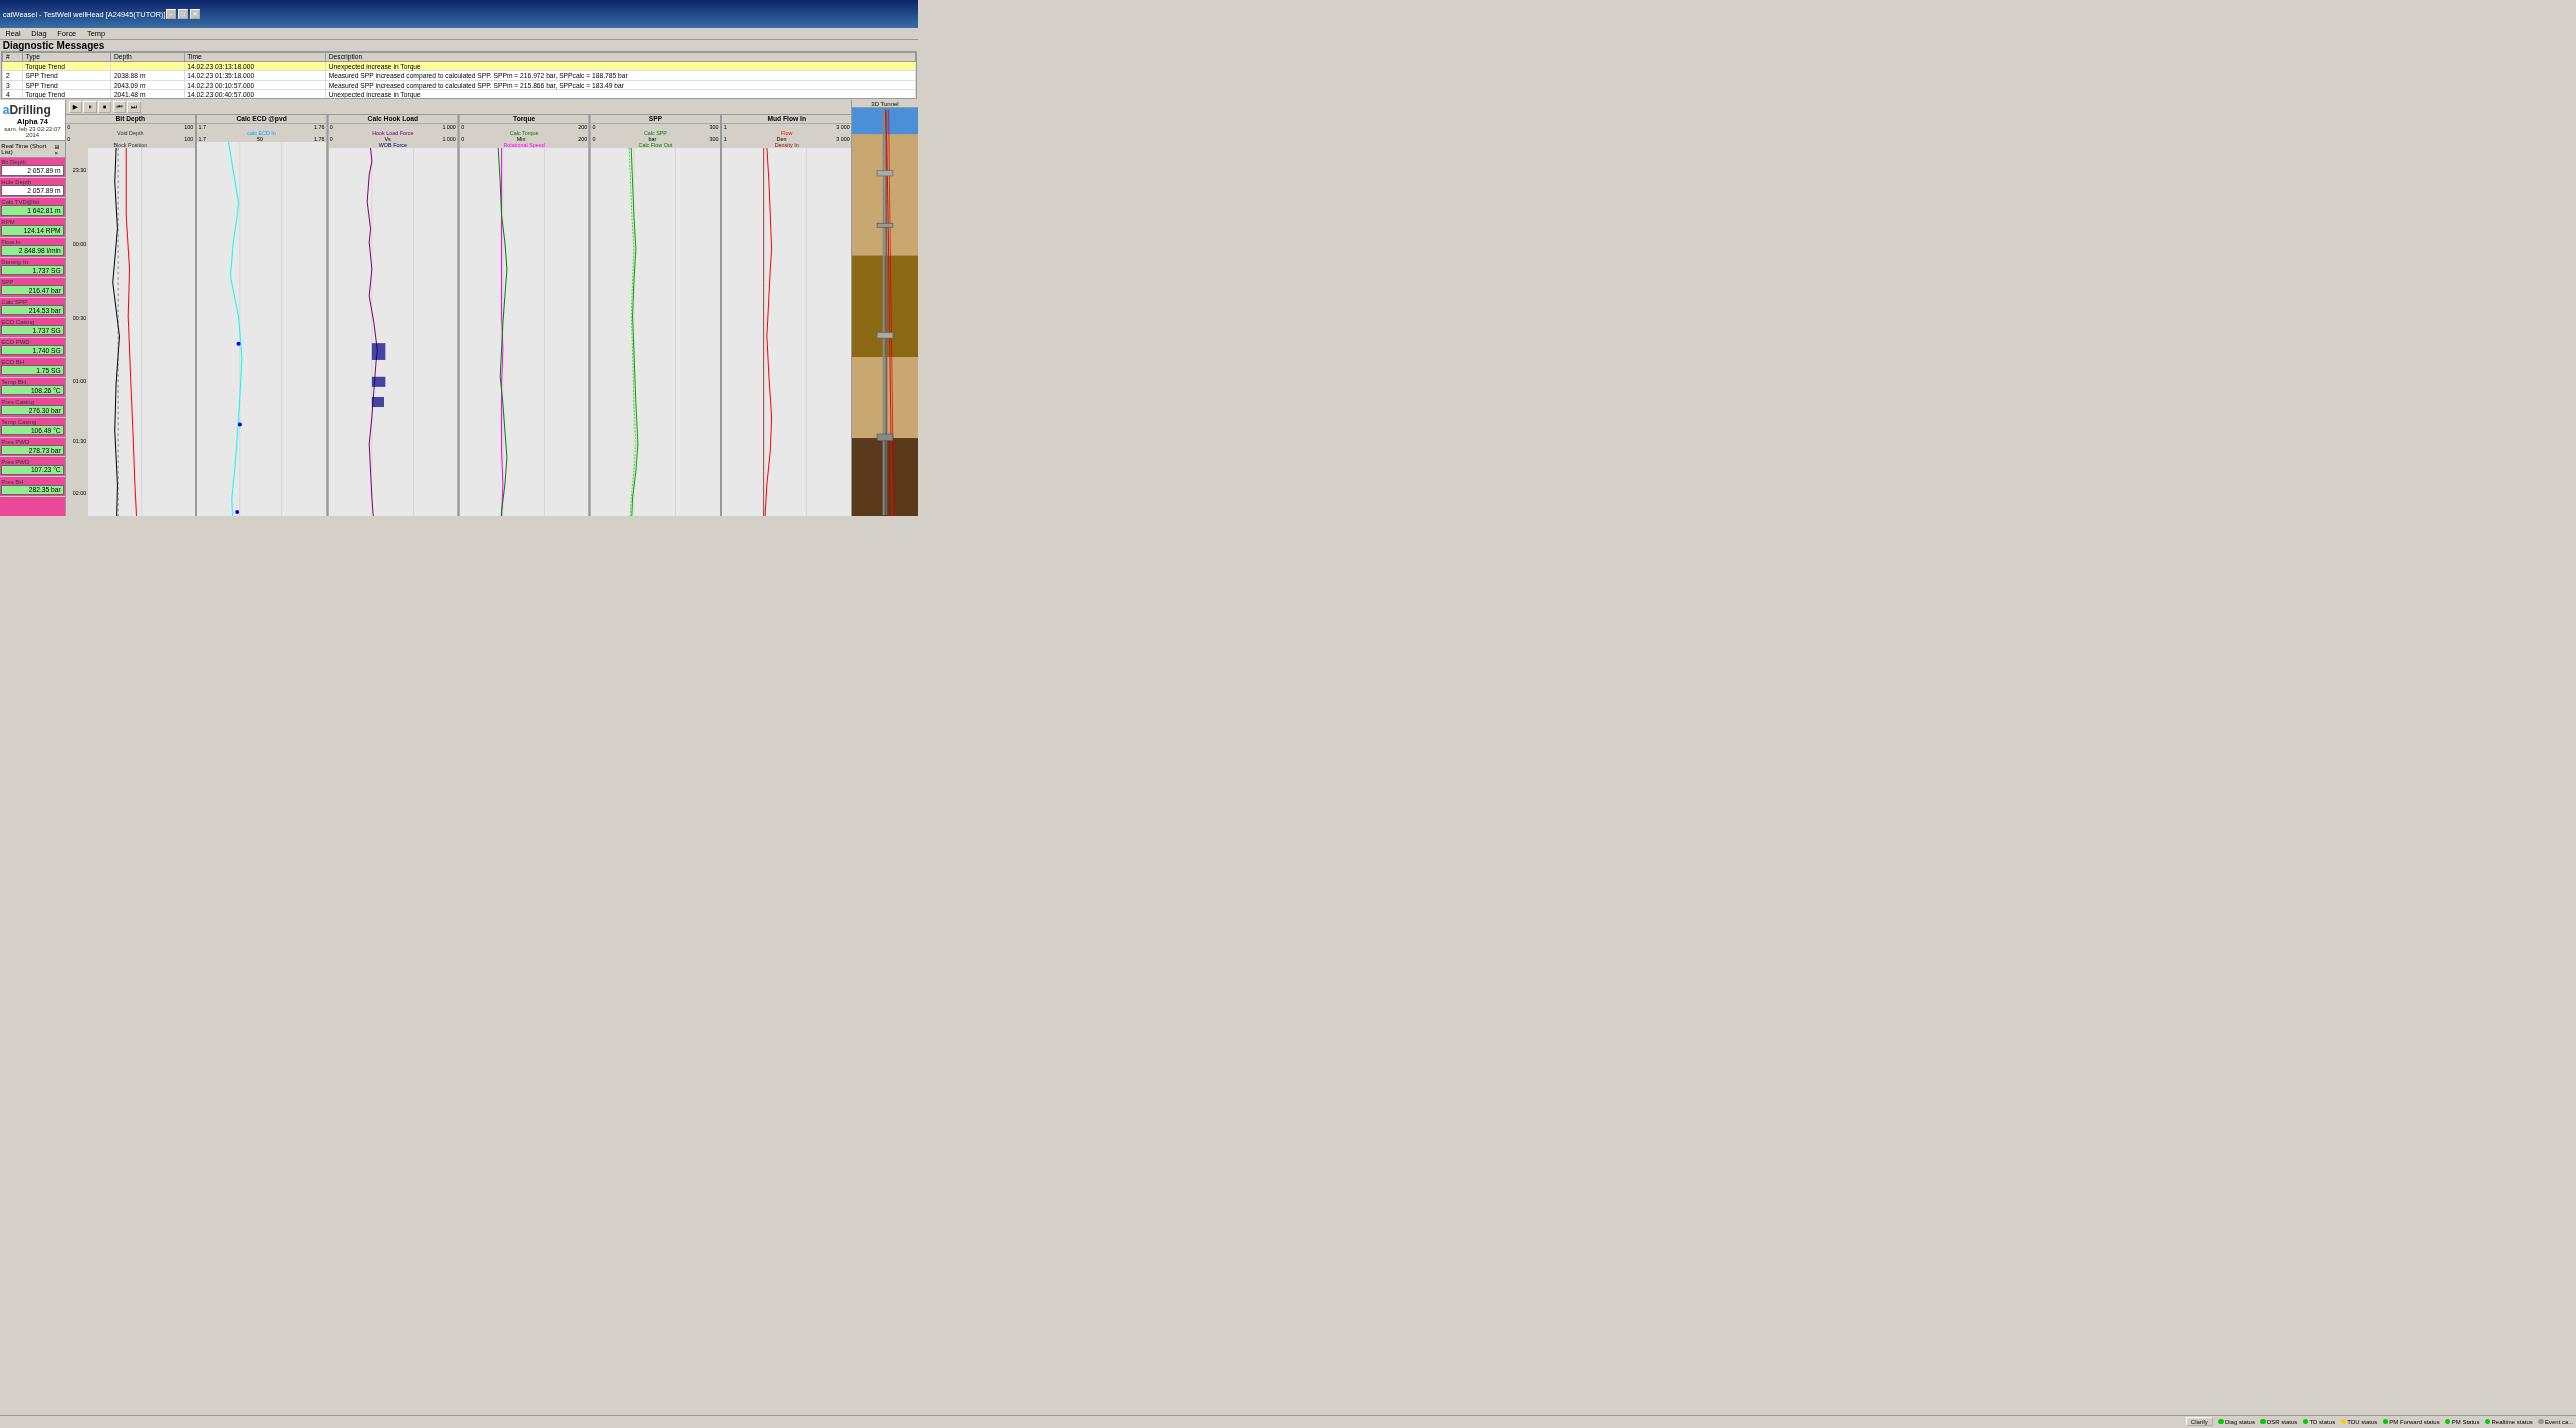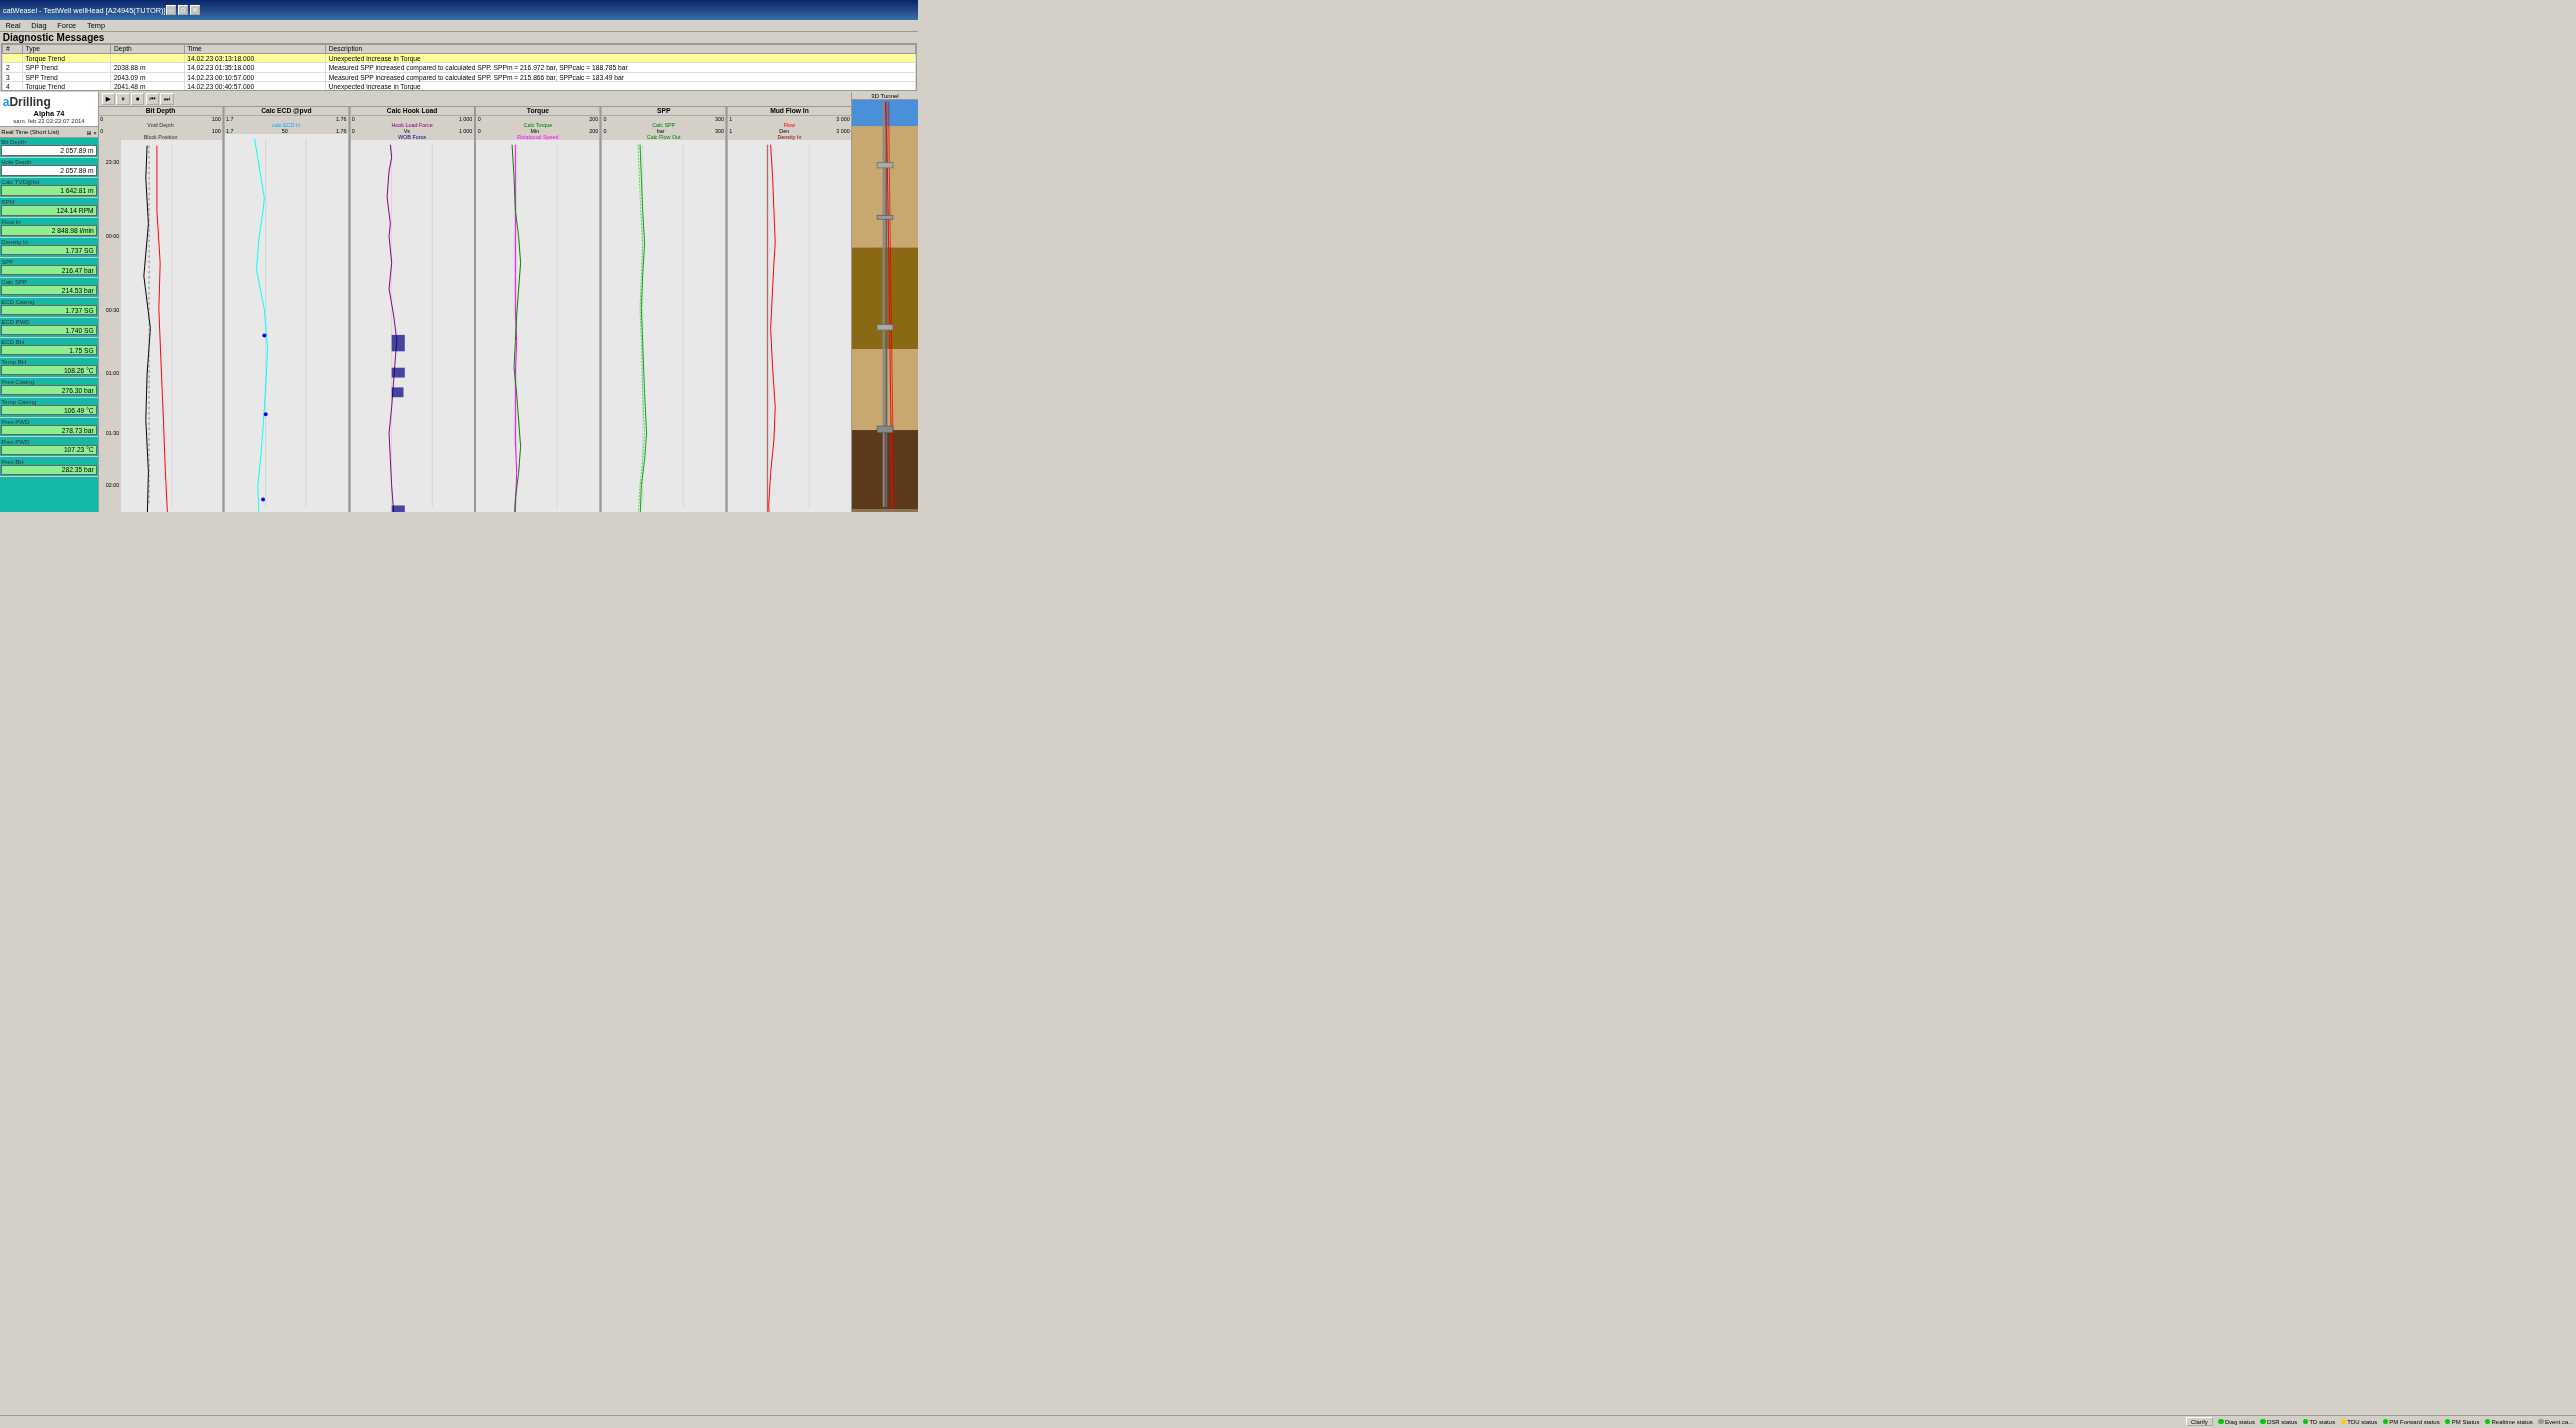--- a/index.html
+++ b/index.html
@@ -10,21 +10,21 @@
       width: 918px;
       height: 516px;
       overflow: hidden;
       color: #000;
     }
 
     
     #title-bar {
       background: linear-gradient(to bottom, #0a246a, #3a6ea5);
       color: white;
-      height: 20px;
+      height: 28px;
       display: flex;
       align-items: center;
       padding: 0 2.7px;
       font-size: 7.4px;
     }
     #title-bar-controls { display: flex; gap: 1.3px; }
     .title-btn {
       width: 10.7px; height: 9.4px;
       background: #c0c0c0;
       border: 0.7px outset #fff;
@@ -87,22 +87,22 @@
     .row-normal { background: white; }
 
     
     #main-area {
       display: flex;
       height: calc(516px - 12px - 12px - 59px - 13.4px);
     }
 
     
     #left-panel {
-      width: 99px;
-      background: #14b8a6;
+      width: 66px;
+      background: #ec4899;
       border-right: 0.7px solid #999;
       flex-shrink: 0;
     }
 
     #logo-area {
       background: white;
       padding: 2.7px;
       border-bottom: 0.7px solid #999;
     }
     .logo-text {

